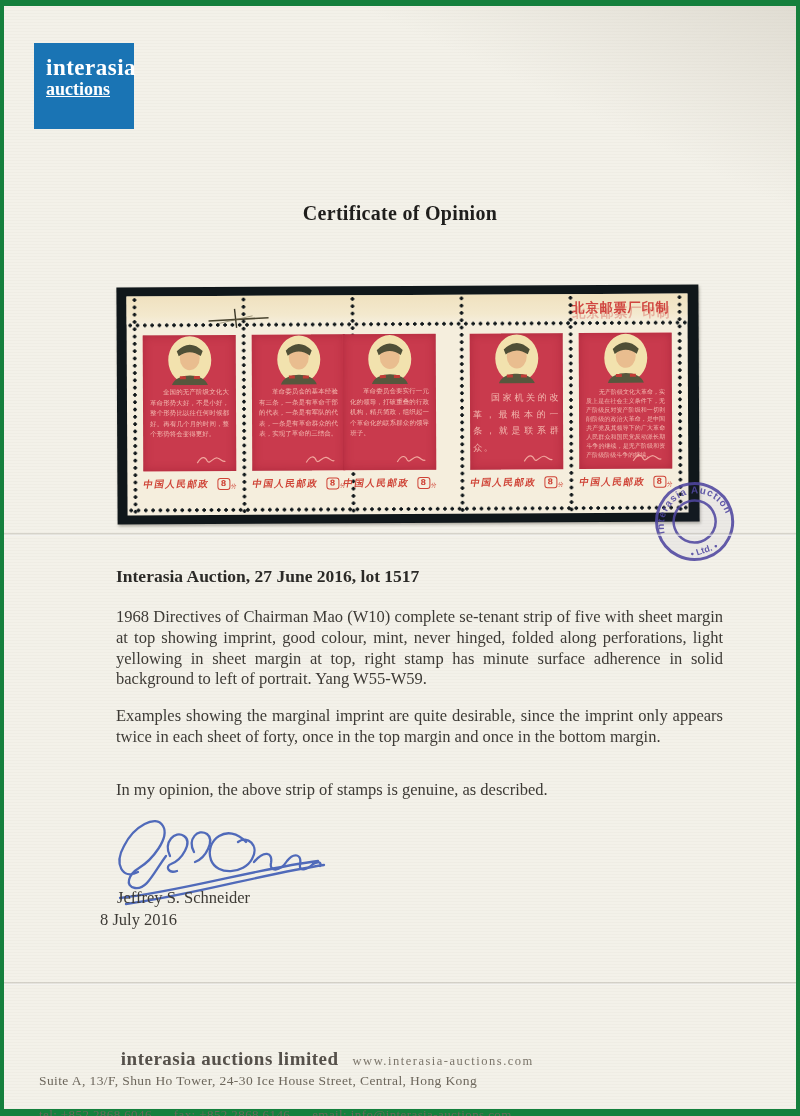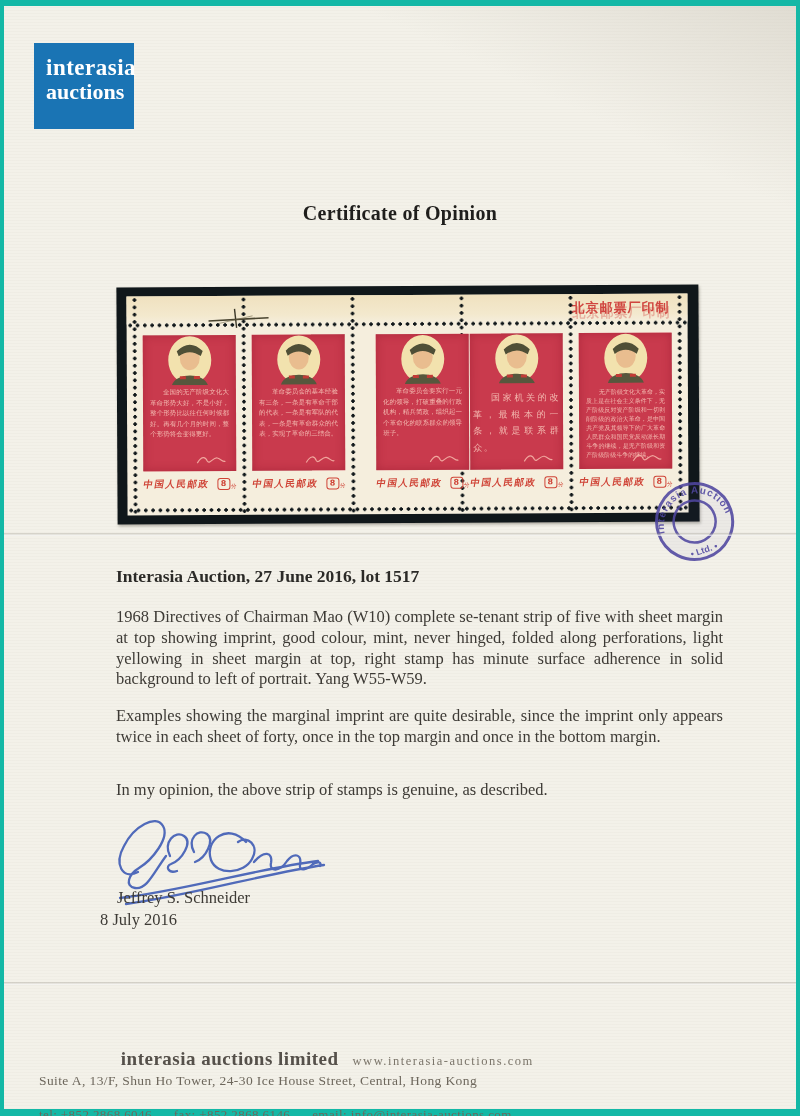--- a/index.html
+++ b/index.html
@@ -1,33 +1,33 @@
 <!DOCTYPE html>
 <html><head>
 <meta charset="utf-8">
 <style>
   html,body{margin:0;padding:0;background:#000;}
-  .page{position:relative;width:800px;height:1116px;background:#14b8a6;overflow:hidden;
+  .page{position:relative;width:800px;height:1116px;background:#15803d;overflow:hidden;
         font-family:"Liberation Serif", serif;}
   
   .paper{position:absolute;left:4px;top:6px;width:792px;height:1103px;
          background:#f3f1e9;
          background-image:
            linear-gradient(205deg, rgba(205,200,188,.5) 0%, rgba(205,200,188,0) 14%),
            repeating-linear-gradient(0deg, rgba(120,110,90,.03) 0 1px, rgba(0,0,0,0) 1px 3px);}
   .crease{position:absolute;left:0;right:0;height:3px;
           background:linear-gradient(180deg, rgba(110,104,88,.28), rgba(255,255,255,.75));}
   .crease.c1{top:527px;}
   .crease.c2{top:976px;}
 
   
   .logo{position:absolute;left:30px;top:37px;width:100px;height:86px;background:#1a74b4;
         color:#fff;padding:13px 0 0 12px;box-sizing:border-box;line-height:1.05;}
   .logo .l1{font-size:23px;font-weight:bold;letter-spacing:.5px;}
-  .logo .l2{font-size:22px;font-weight:bold;}
+  .logo .l2{font-size:18px;font-weight:bold;text-decoration:underline;}
 
   .title{position:absolute;left:0;top:196px;width:100%;text-align:center;
          font-size:20px;font-weight:bold;color:#1f1e1c;letter-spacing:.3px;}
 
   
   .mount{position:absolute;left:113px;top:280px;width:582px;height:237px;background:#10171a;
          transform:rotate(-.3deg);box-shadow:1px 2px 3px rgba(60,55,40,.35);}
   .sheet{position:absolute;left:10px;top:9px;width:561px;height:219px;background:#f5eedd;}
   .sheet-margin{position:absolute;left:0;top:0;width:100%;height:28px;
          background:linear-gradient(180deg,#efdfba 0%, #f3e8cb 70%, #f5eedd 100%);opacity:.85;}
@@ -158,21 +158,21 @@
             </div>
             <div class="inscription-row">
               <span class="inscription">中国人民邮政</span>
               <span class="denom">
                   <span class="denom-box">8</span>
                   <span class="denom-unit">分</span>
                 </span>
             </div>
           </div>
 
-          <div class="stamp" style="left:241px">
+          <div class="stamp" style="left:208px">
             <div class="panel">
               <svg class="medallion" width="46" height="50" viewBox="0 0 46 50">
                 <ellipse cx="23" cy="25" rx="21.5" ry="24" fill="#f2e2ae"></ellipse>
                 <path d="M5,50 C9,37 37,37 41,50 Z" fill="#57573d"></path>
                 <ellipse cx="23" cy="23" rx="10" ry="12" fill="#e9bd8f"></ellipse>
                 <path d="M10,16 Q23,3 36,16 L34,21 Q23,13 12,21 Z" fill="#4f4f36"></path>
                 <rect x="13" y="41" width="6" height="3" fill="#c23b36"></rect>
                   <rect x="27" y="41" width="6" height="3" fill="#c23b36"></rect>
               </svg>
               <div class="quote">革命委员会要实行一元化的领导，打破重叠的行政机构，精兵简政，组织起一个革命化的联系群众的领导班子。</div>

